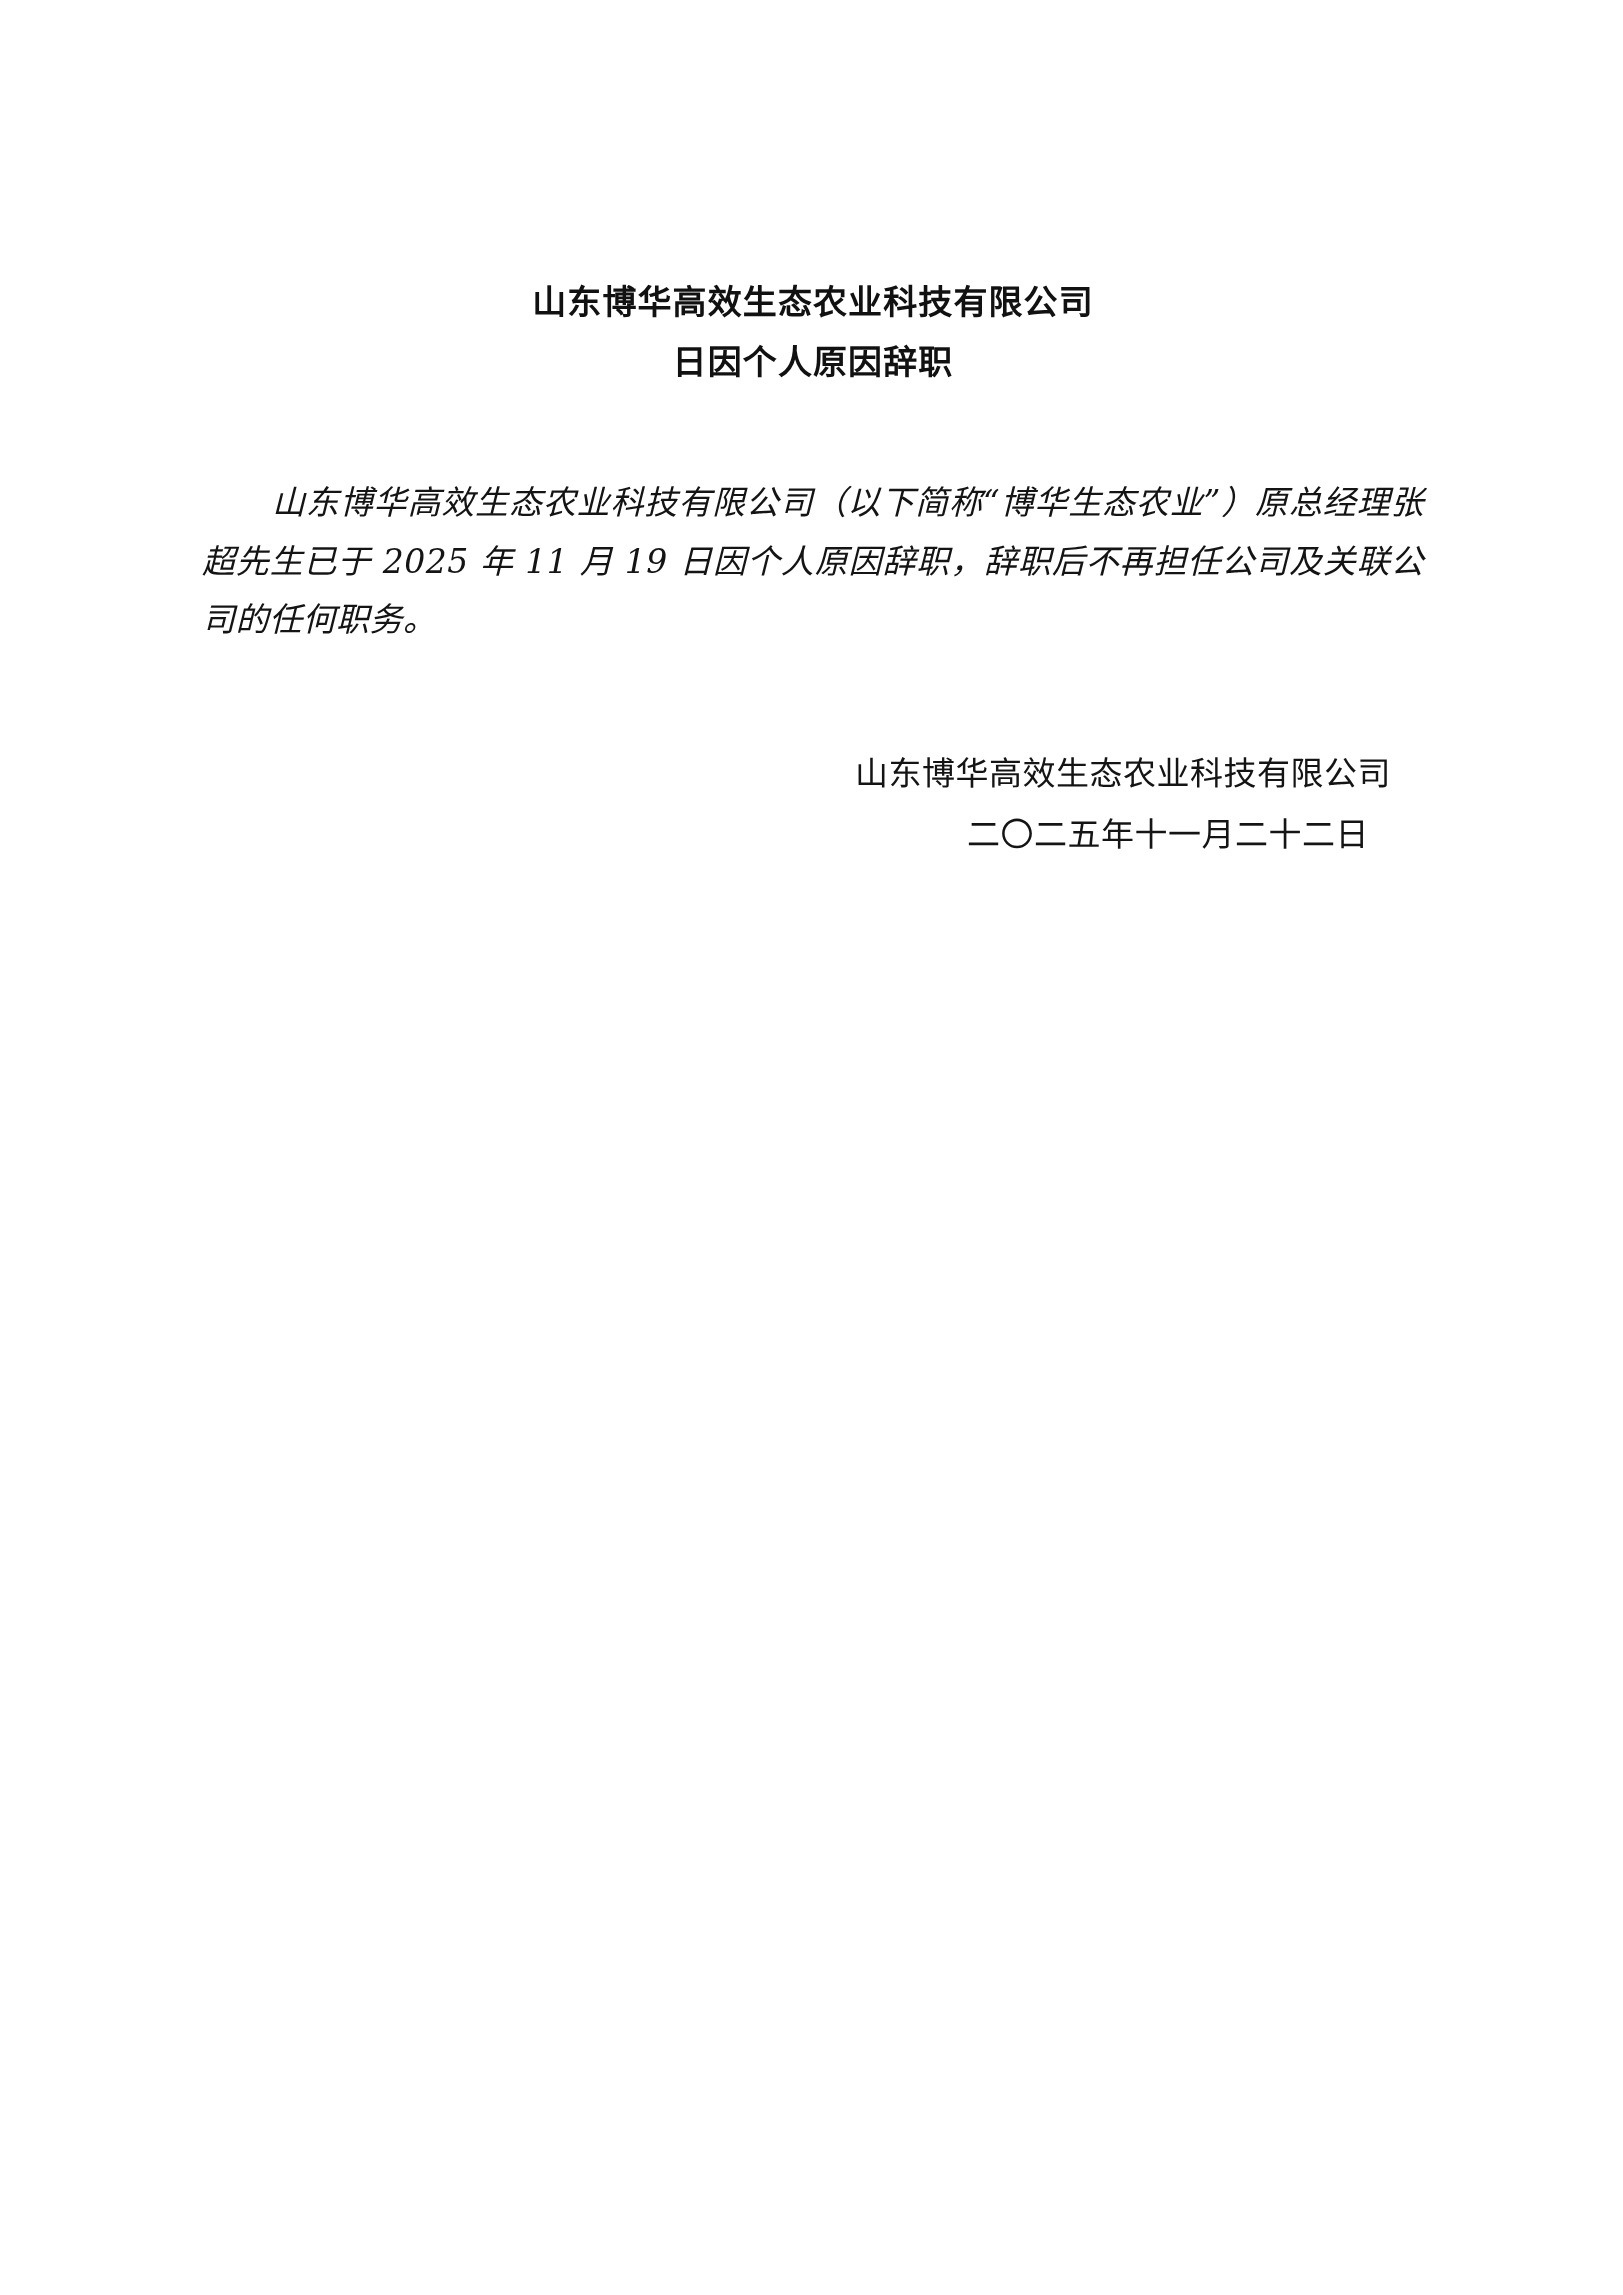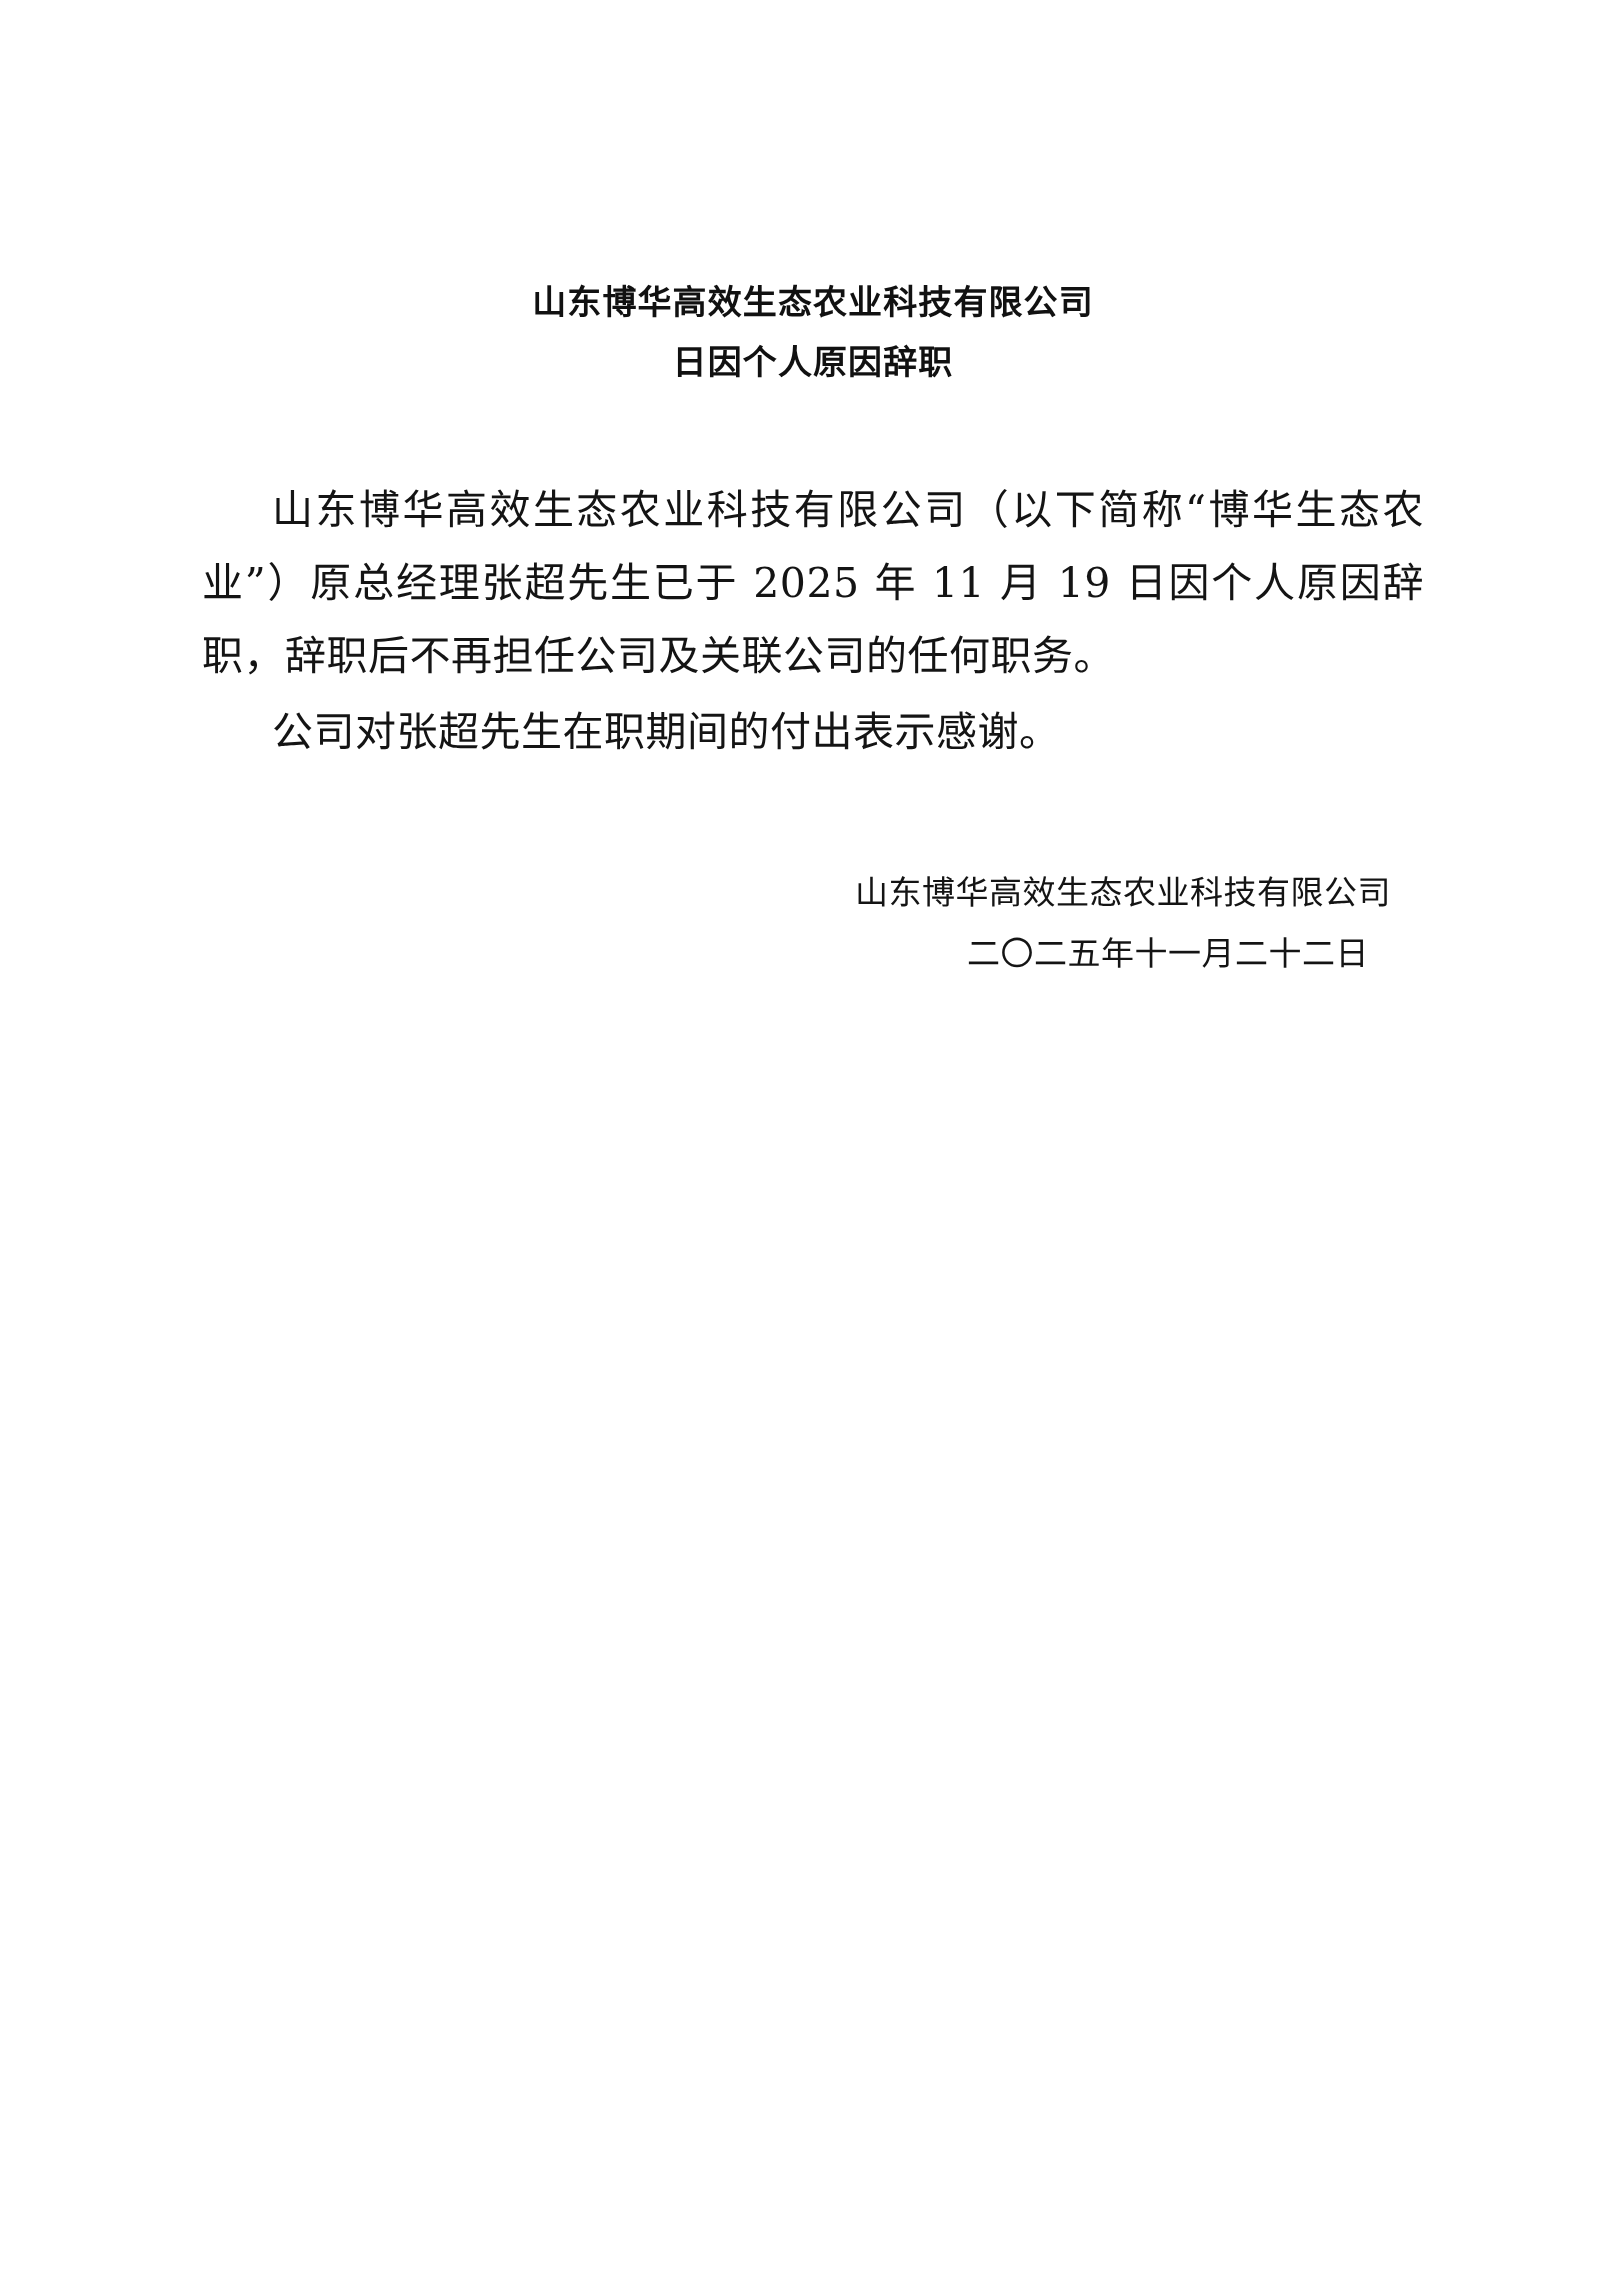--- a/index.html
+++ b/index.html
@@ -38,28 +38,29 @@
     font-weight: bold;
     letter-spacing: 1.1px;
     line-height: 1.75;
     color: #111111;
     white-space: nowrap;
   }
   .body-block {
     margin-top: 82px;
   }
   .para {
-    font-size: 41px;
+    font-size: 33px;
     line-height: 1.78;
     letter-spacing: 0.5px;
     text-align: justify;
     text-justify: inter-ideograph;
     text-indent: 70px;
     margin: 0 0 3.3px 0;
     color: #141414;
+    font-style: italic;
   }
   .sign-block {
     margin-top: 93px;
     text-align: right;
     padding-right: 33px;
   }
   .sign-line {
     font-size: 33px;
     line-height: 1.85;
     letter-spacing: 0.5px;
@@ -76,21 +77,20 @@
 <div class="page">
   <div class="doc-body">
 
     <div class="title-block">
       <div class="title-line">山东博华高效生态农业科技有限公司</div>
       <div class="title-line">日因个人原因辞职</div>
     </div>
 
     <div class="body-block">
       <p class="para">山东博华高效生态农业科技有限公司（以下简称“博华生态农业”）原总经理张超先生已于 2025 年 11 月 19 日因个人原因辞职，辞职后不再担任公司及关联公司的任何职务。</p>
-      <p class="para">公司对张超先生在职期间的付出表示感谢。</p>
     </div>
 
     <div class="sign-block">
       <div class="sign-line">山东博华高效生态农业科技有限公司</div>
       <div class="sign-line date">二〇二五年十一月二十二日</div>
     </div>
 
   </div>
 </div>
 

